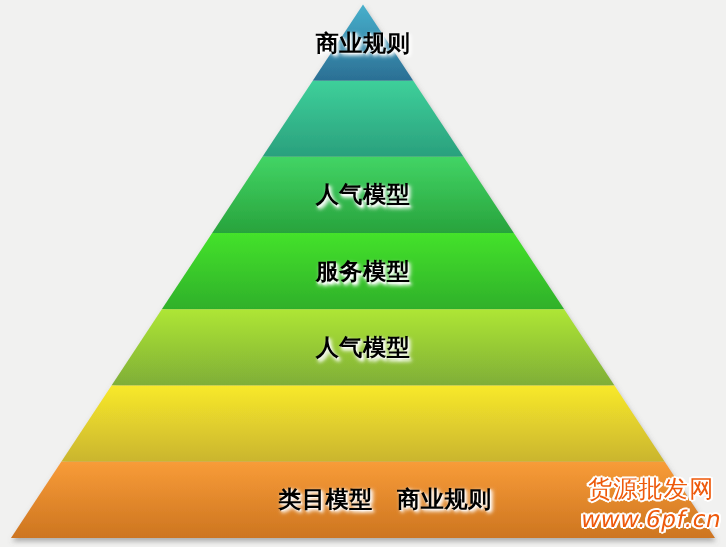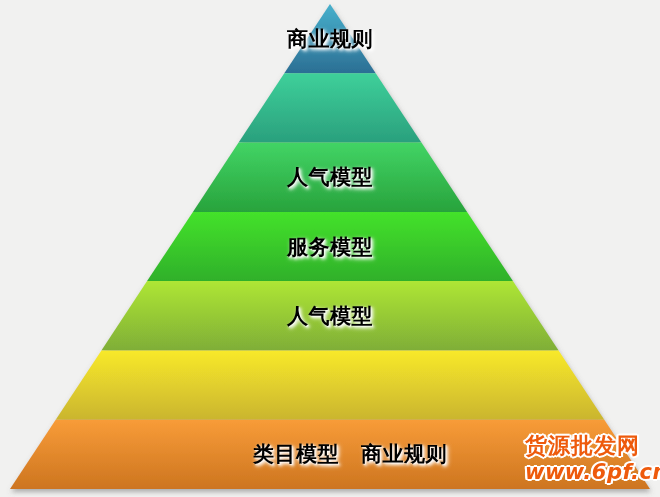--- a/index.html
+++ b/index.html
@@ -34,22 +34,22 @@
       1px 1px 1px rgba(255,255,255,0.75),
       2px 2px 3px rgba(255,255,255,0.95),
       2px 2px 5px rgba(255,255,255,0.85);
     white-space: nowrap;
   }
   .watermark {
     position: absolute;
     top: 433px;
     right: 1px;
     width: 134px;
-    text-align: left;
-    font-weight: bold;
+    text-align: center;
+    font-weight: normal;
     line-height: 26px;
     color: #ee5a0c;
   }
   .wm-line1 {
     font-size: 22px;
     letter-spacing: 1px;
     text-shadow:
       -2px 0 0 #fff, 2px 0 0 #fff, 0 -2px 0 #fff, 0 2px 0 #fff,
       -1px -1px 0 #fff, 1px -1px 0 #fff, -1px 1px 0 #fff, 1px 1px 0 #fff,
       -2px -1px 0 #fff, 2px 1px 0 #fff, -2px 1px 0 #fff, 2px -1px 0 #fff;

